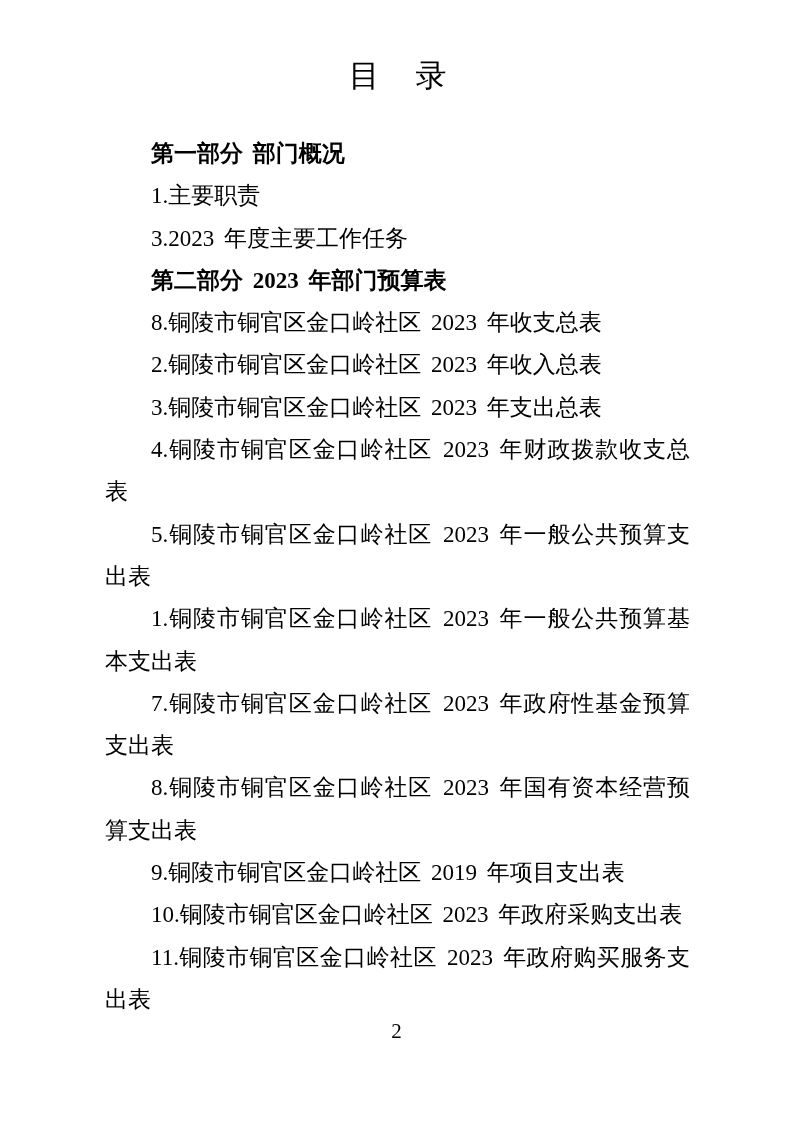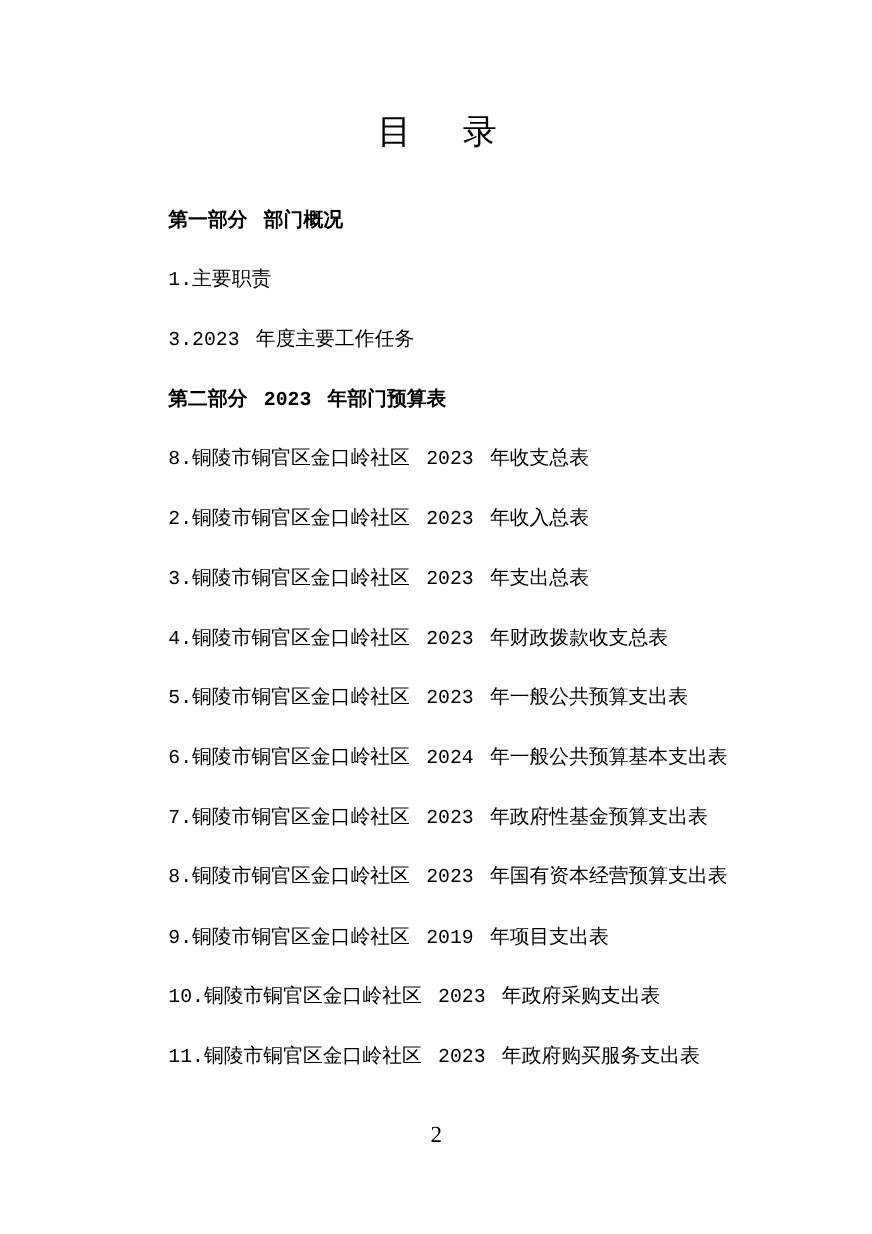--- a/index.html
+++ b/index.html
@@ -11,34 +11,33 @@
     position: relative;
     width: 793px;
     height: 1122px;
     margin: 0 auto;
     background: #ffffff;
     color: #000000;
     font-family: "Liberation Serif", "DejaVu Serif", serif;
     overflow: hidden;
   }
   .content {
-    padding: 100px 103px 0 105px;
-    font-family: Liberation Mono, monospace;
+    padding: 53px 103px 0 105px;
   }
   .doc-title {
     margin: 0 0 34px 0;
     font-size: 31px;
     line-height: 46px;
     font-weight: 400;
     text-align: center;
     word-spacing: 28px;
   }
   .para {
-    margin: 12px;
-    font-size: 18px;
+    margin: 0;
+    font-size: 23px;
     line-height: 42.3px;
     text-indent: 2em;
     text-align: justify;
     word-spacing: 4px;
   }
   .heading {
     font-weight: bold;
   }
   .page-number {
     position: absolute;
@@ -61,21 +60,21 @@
     <p class="para heading">第一部分 部门概况</p>
     <p class="para">1.主要职责</p>
     <p class="para">3.2023 年度主要工作任务</p>
 
     <p class="para heading">第二部分 2023 年部门预算表</p>
     <p class="para">8.铜陵市铜官区金口岭社区 2023 年收支总表</p>
     <p class="para">2.铜陵市铜官区金口岭社区 2023 年收入总表</p>
     <p class="para">3.铜陵市铜官区金口岭社区 2023 年支出总表</p>
     <p class="para">4.铜陵市铜官区金口岭社区 2023 年财政拨款收支总表</p>
     <p class="para">5.铜陵市铜官区金口岭社区 2023 年一般公共预算支出表</p>
-    <p class="para">6.铜陵市铜官区金口岭社区 2024 年一般公共预算基本支出表</p>
+    <p class="para">1.铜陵市铜官区金口岭社区 2023 年一般公共预算基本支出表</p>
     <p class="para">7.铜陵市铜官区金口岭社区 2023 年政府性基金预算支出表</p>
     <p class="para">8.铜陵市铜官区金口岭社区 2023 年国有资本经营预算支出表</p>
     <p class="para">9.铜陵市铜官区金口岭社区 2019 年项目支出表</p>
     <p class="para">10.铜陵市铜官区金口岭社区 2023 年政府采购支出表</p>
     <p class="para">11.铜陵市铜官区金口岭社区 2023 年政府购买服务支出表</p>
 
 
   </div>
 
   <div class="page-number">2</div>

